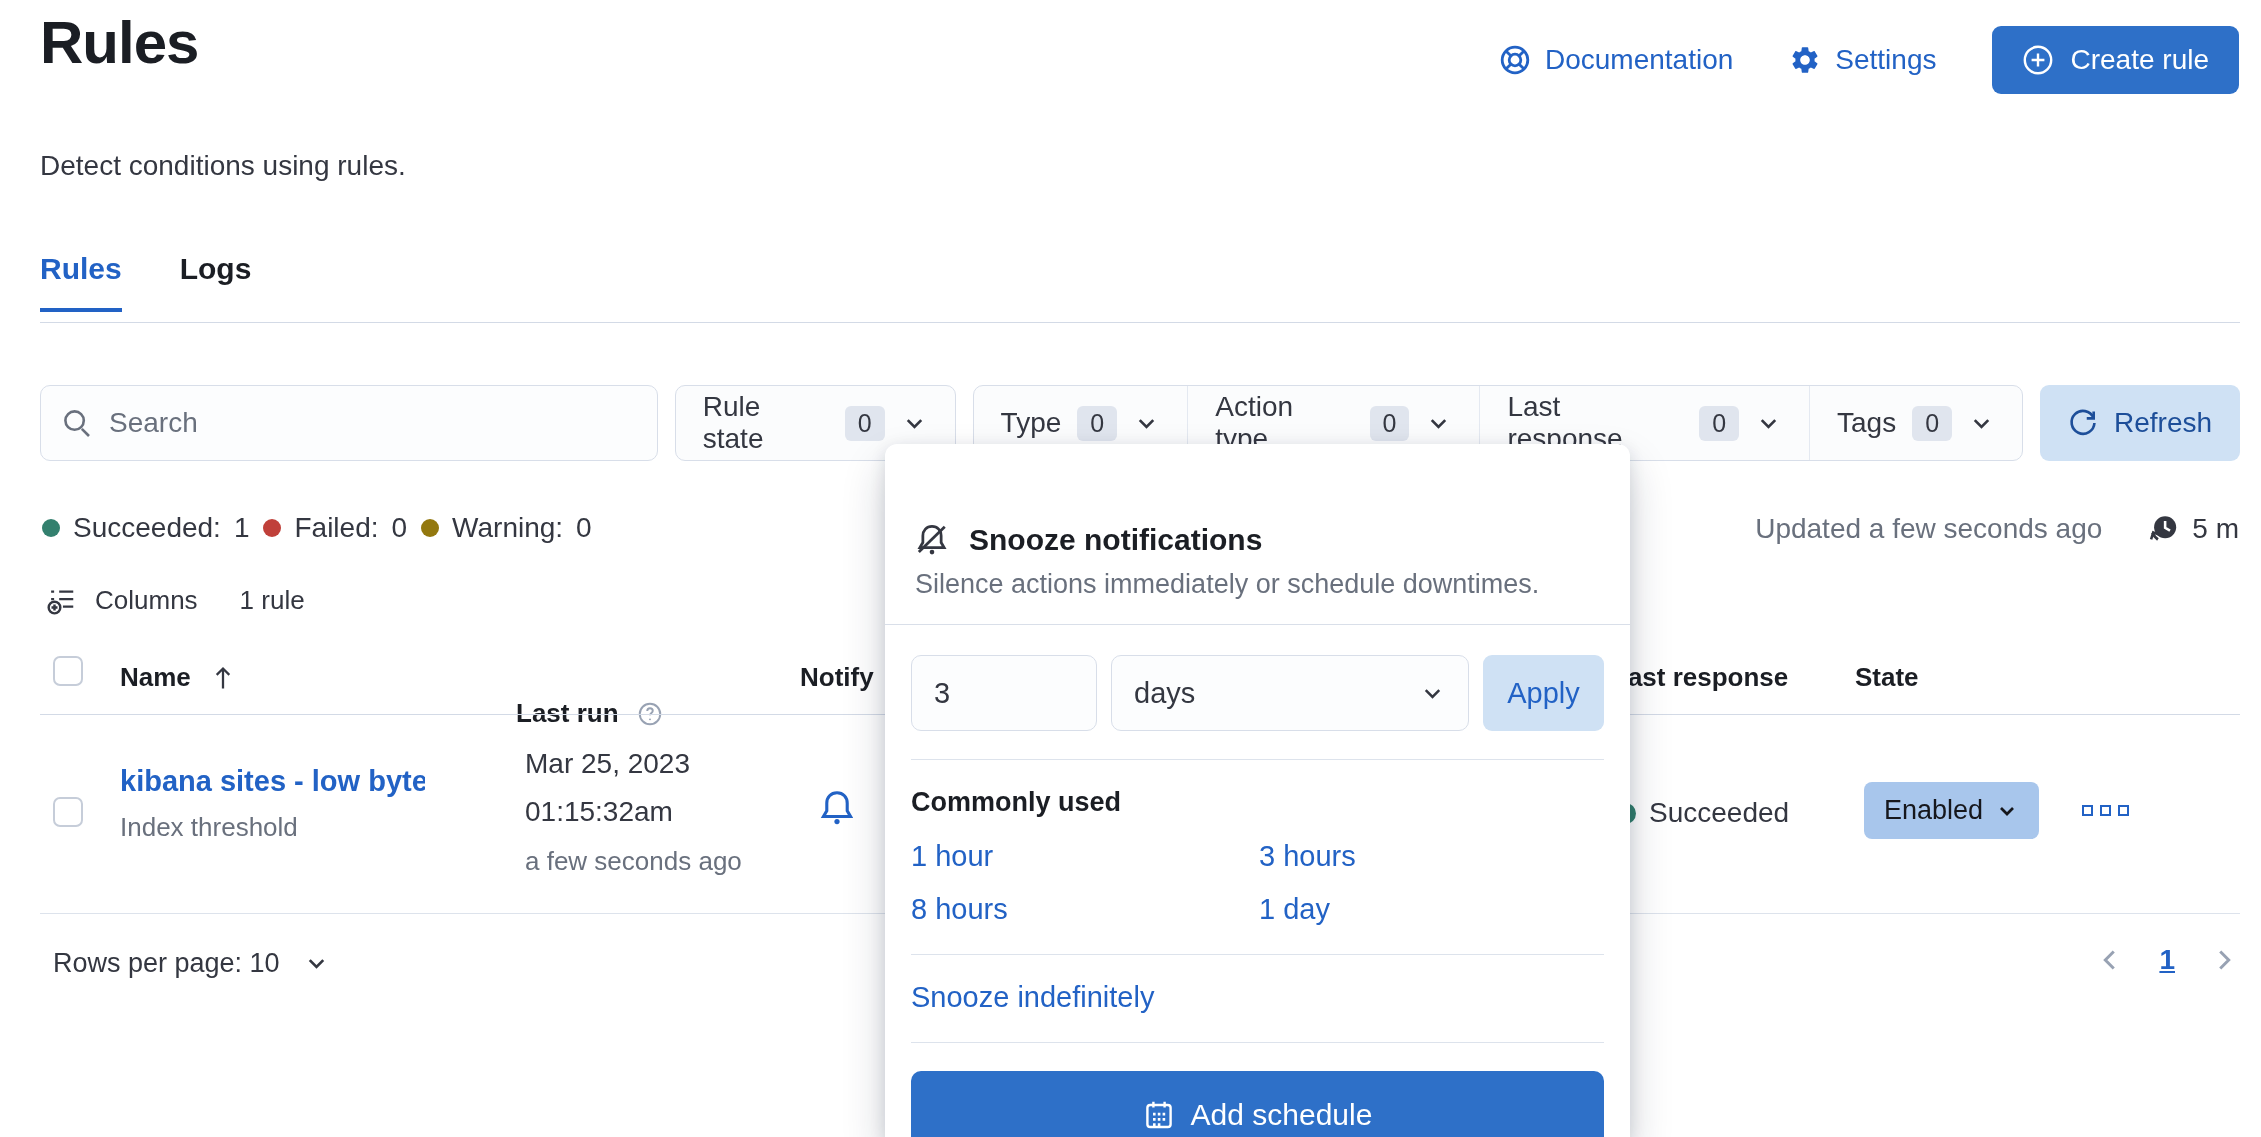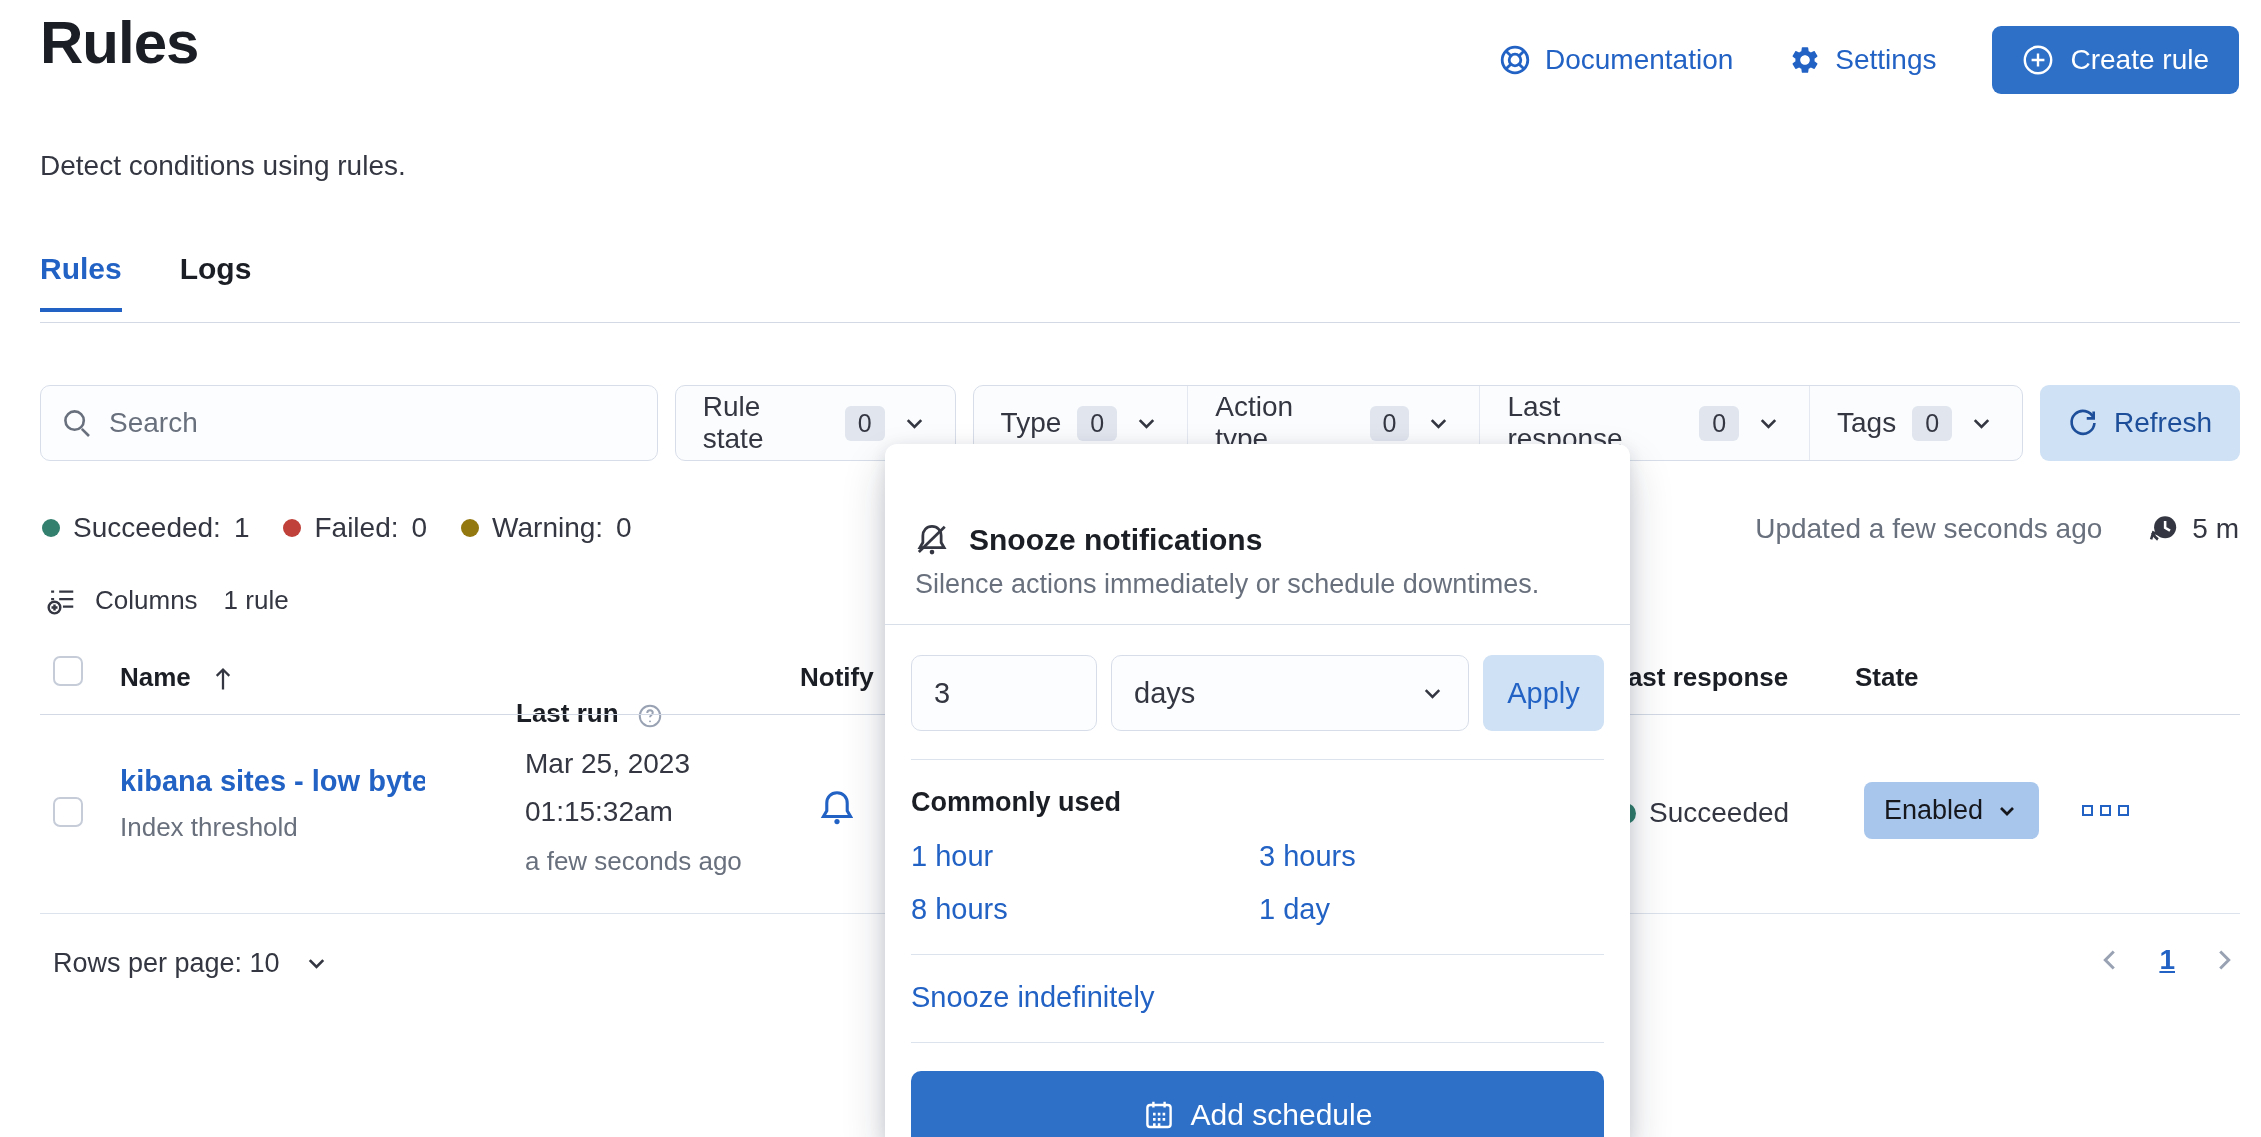--- a/index.html
+++ b/index.html
@@ -36,37 +36,37 @@
   .filter-group { border:1px solid #d8dee9; background:#fbfcfd; border-radius:10px; display:flex; align-items:stretch; margin-right:17px; }
   .filter-btn { display:flex; align-items:center; gap:16px; padding:0 27px; font-size:28px; color:#343741; cursor:pointer; }
   .filter-btn + .filter-btn { border-left:1px solid #e4e9f1; }
   .count-badge { background:#e0e5ee; border-radius:6px; padding:3px 13px; font-size:25px; font-weight:500; color:#343741; }
   .chev { width:27px; height:27px; color:#343741; }
   .btn-refresh { margin-left:auto; width:200px; background:#cfe1f4; color:#1d4e99; border-radius:9px;
     display:flex; align-items:center; justify-content:center; gap:16px; font-size:28px; font-weight:500; cursor:pointer; }
   .btn-refresh svg { width:30px; height:30px; }
 
   
-  .status-row { position:absolute; left:42px; top:512px; display:flex; align-items:flex-start; gap:34px; font-size:28px; color:#343741; }
+  .status-row { position:absolute; left:42px; top:512px; display:flex; align-items:flex-start; gap:14px; font-size:28px; color:#343741; }
   .status-item { display:flex; align-items:center; gap:13px; }
   .dot { width:18px; height:18px; border-radius:50%; }
   .meta-row { position:absolute; top:512px; right:22px; display:flex; align-items:center; gap:44px; font-size:28px; }
   .updated-text { color:#69707d; }
   .interval { display:flex; align-items:center; gap:12px; color:#343741; font-weight:500; }
   .interval svg { width:34px; height:34px; }
 
   
-  .columns-row { position:absolute; left:47px; top:585px; display:flex; align-items:center; gap:2px; font-size:26px; color:#343741; }
+  .columns-row { position:absolute; left:47px; top:585px; display:flex; align-items:center; gap:18px; font-size:26px; color:#343741; }
   .columns-row svg { width:30px; height:30px; }
   .rule-count { margin-left:24px; font-weight:500; }
 
   
   .hline { position:absolute; left:40px; width:2200px; height:1px; }
   .checkbox { position:absolute; width:30px; height:30px; border:2px solid #c6cdd9; border-radius:7px; background:#fff; cursor:pointer; }
-  .th { position:absolute; top:662px; font-size:26px; font-weight:700; color:#1b1e24; display:flex; align-items:flex-end; gap:18px; }
+  .th { position:absolute; top:662px; font-size:26px; font-weight:700; color:#1b1e24; display:flex; align-items:center; gap:18px; }
   .th svg { color:#69707d; }
   .cell { position:absolute; }
   .rule-link { font-size:29px; font-weight:600; color:#2262c5; white-space:nowrap; overflow:hidden; width:305px; cursor:pointer; }
   .rule-type { font-size:26px; color:#69707d; }
   .run-main { font-size:28px; color:#343741; }
   .run-ago { font-size:26px; color:#69707d; }
   .bell-btn { color:#2262c5; cursor:pointer; }
   .bell-btn svg { width:38px; height:38px; }
   .resp { display:flex; align-items:center; gap:13px; font-size:28px; color:#343741; }
   .badge-enabled { position:absolute; left:1864px; top:782px; height:57px; background:#a8c6ec; border-radius:8px;

